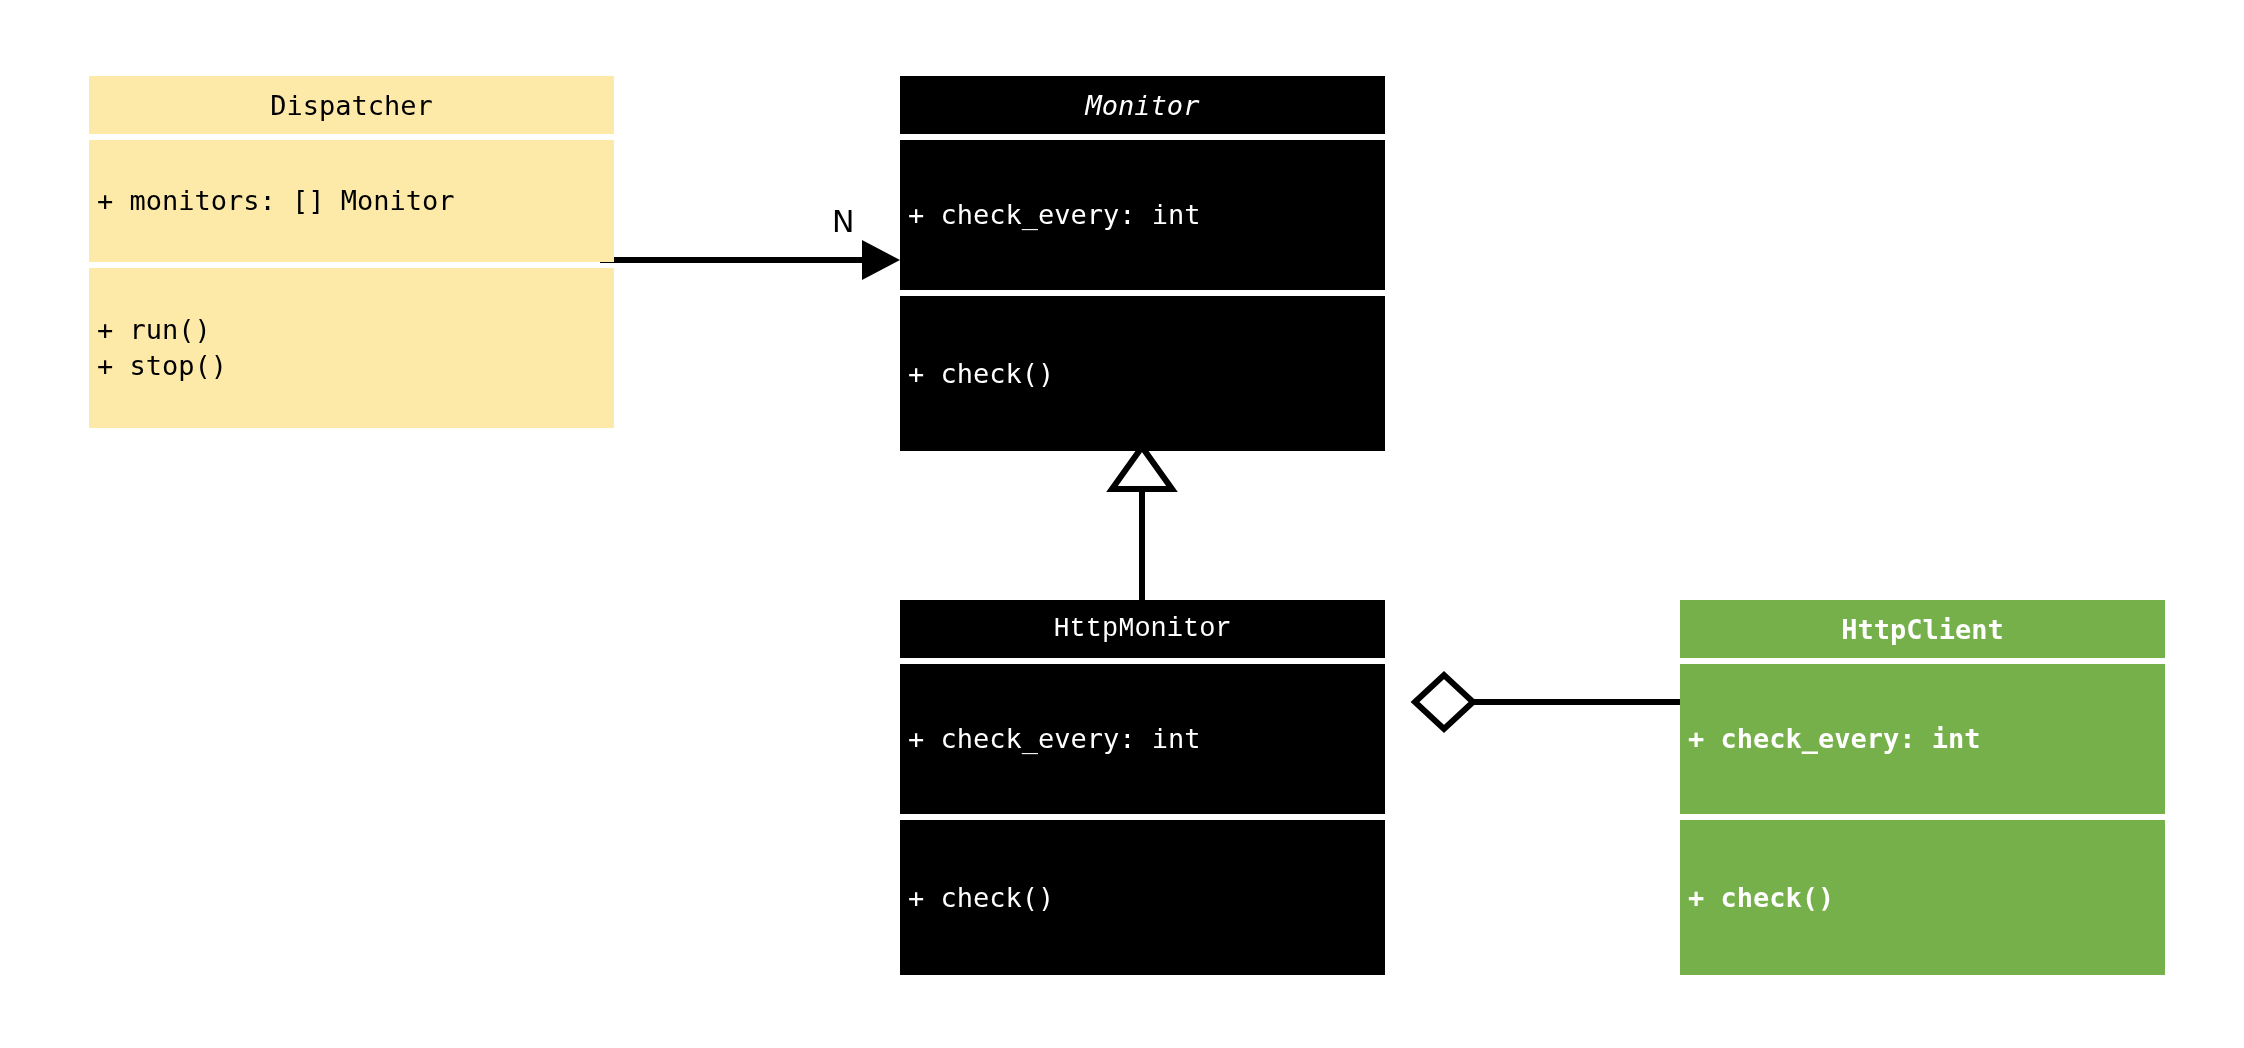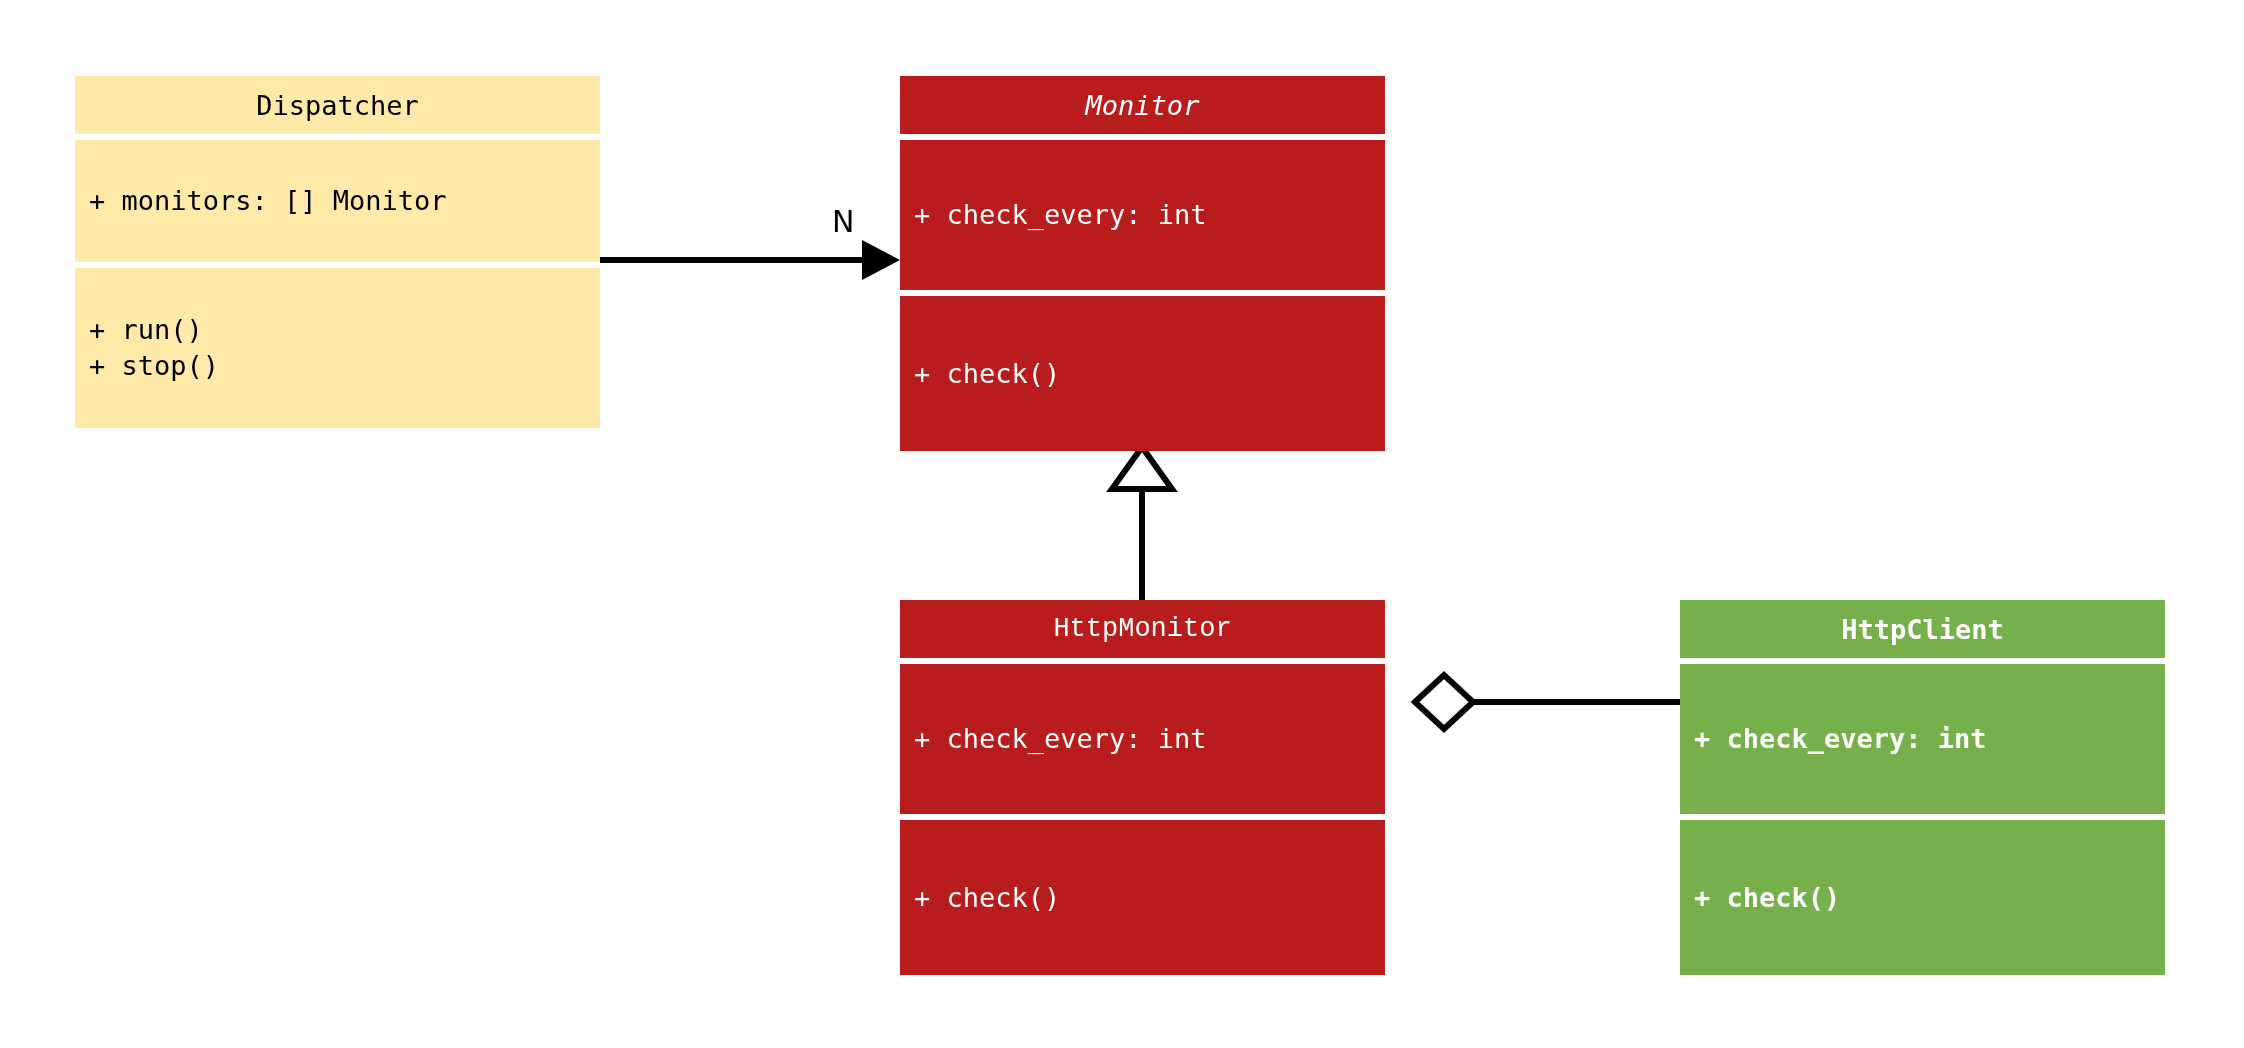--- a/index.html
+++ b/index.html
@@ -34,35 +34,35 @@
     font-size: 27px;
     letter-spacing: 0px;
     line-height: 1;
     display: flex;
     align-items: center;
     justify-content: center;
   }
   .members {
     font-size: 27px;
     line-height: 1.33;
-    padding-left: 14px;
+    padding-left: 8px;
     display: flex;
     flex-direction: column;
     justify-content: center;
   }
   .member-line {
     white-space: pre;
   }
 
   
   .theme-yellow .compartment { background: #fdeaa8; }
   .theme-yellow .class-title,
-  .theme-yellow .members     { color: #000000; }
+  .theme-yellow .members     { color: #000000; margin-left: 14px; }
 
-  .theme-blue .compartment   { background: #b91c1c; }
+  .theme-blue .compartment   { background: #000000; }
   .theme-blue .class-title,
   .theme-blue .members       { color: #ffffff; }
 
   .theme-green .compartment  { background: #76b04a; }
   .theme-green .class-title,
   .theme-green .members      { color: #ffffff; }
 
   .abstract-title { font-style: italic; }
 
   

